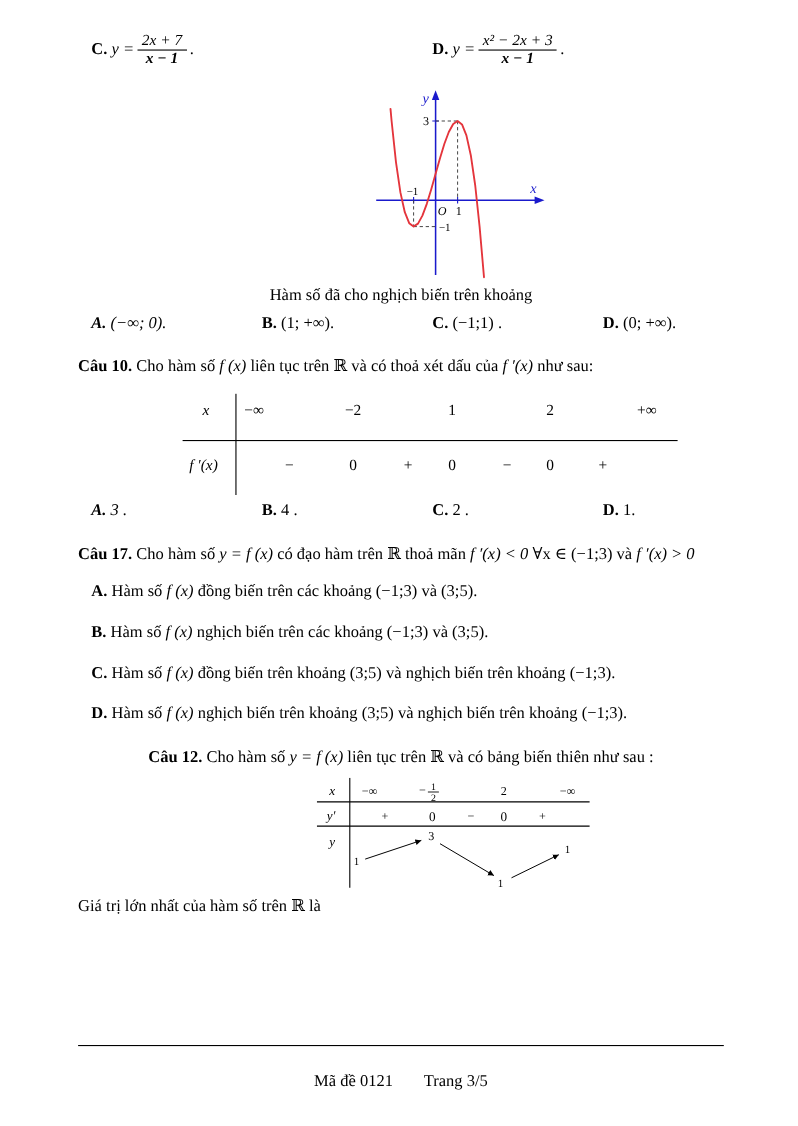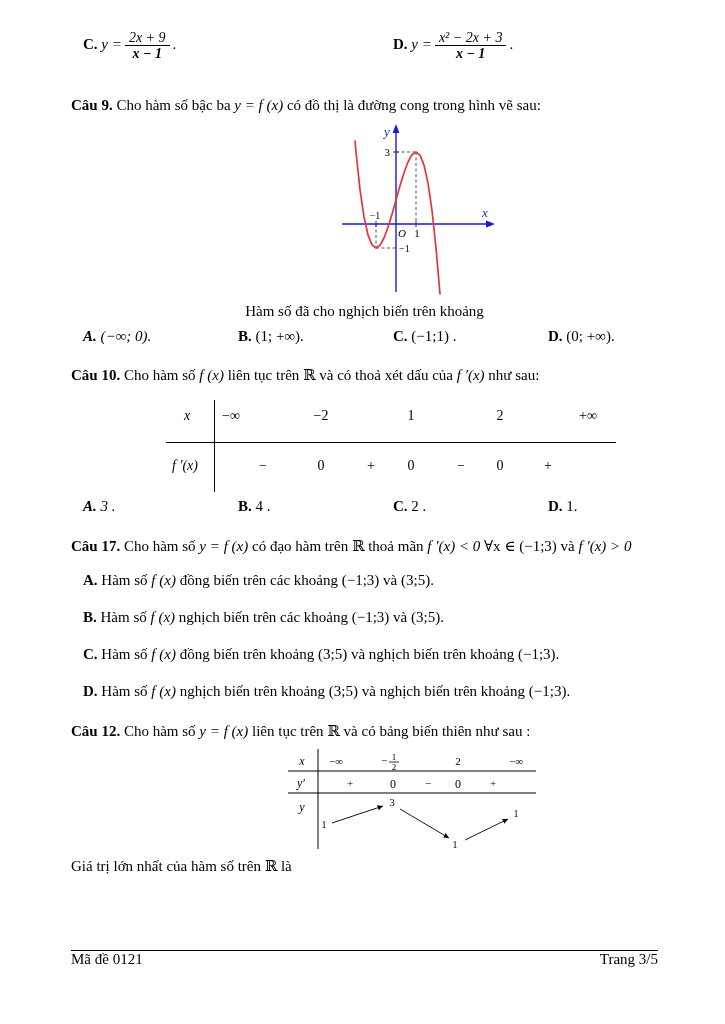--- a/index.html
+++ b/index.html
@@ -18,63 +18,57 @@
   .top-row{position:relative;height:44px;}
   .topopt{position:absolute;top:0;white-space:nowrap;}
   .frac{display:inline-block;vertical-align:middle;text-align:center;line-height:1.1;font-size:14px;margin:0 3px;}
   .frac .num{display:block;border-bottom:1px solid #000;padding:0 4px;}
   .frac .den{display:block;padding:0 4px;font-weight:bold;}
   
   .graph-wrap{margin:4px 0 0 268px;width:162px;height:178px;}
   
   .mt2{margin-top:2px;text-align:center;} .mt4{margin-top:4px;} .mt8{margin-top:8px;}
   .mt10{margin-top:10px;} .mt13{margin-top:13px;} .mt14{margin-top:14px;}
-  .mt16{margin-top:16px;} .mt20{margin-top:20px;}
+  .mt16{margin-top:16px;text-align:center;} .mt20{margin-top:20px;}
   
   .optrow{position:relative;height:22px;margin-top:6px;}
   .optrow .oa{position:absolute;left:12px;font-style:italic;} .optrow .ob{position:absolute;left:167px;}
   .optrow .oc{position:absolute;left:322px;} .optrow .od{position:absolute;left:477px;}
   
   .sign-table{position:relative;width:450px;height:92px;margin:14px 0 0 95px;font-size:14px;}
   .sign-table .vline{position:absolute;left:48px;top:0;width:1px;height:92px;background:#000;}
   .sign-table .hline{position:absolute;left:0;top:42px;width:450px;height:1px;background:#000;}
   .stc{position:absolute;transform:translateX(-50%);white-space:nowrap;}
   .sthead{position:absolute;font-style:italic;}
   
   .optline{margin-left:12px;line-height:24px;}
   .q11p{line-height:24px;}
   
   .var-wrap{margin:6px 0 0 217px;width:250px;height:102px;}
   
-  .footer{position:absolute;left:68px;right:64px;top:950px;border-top:1px solid #000;padding-top:0;
-          display:flex;justify-content:space-between;font-size:15px;gap:28px;}
+  .footer{position:absolute;left:68px;right:64px;top:950px;border-top:1px solid #000;padding-top:24px;
+          display:flex;justify-content:center;font-size:15px;gap:28px;}
   svg text{font-family:"Liberation Serif","DejaVu Serif","DejaVu Sans",serif;}
 </style>
 </head>
 <body>
 
 <div class="page">
 
   <div class="top-row">
     <span class="topopt" style="left:12px">
       <b>C.</b>
-      <span class="mi">y =</span><span class="frac"><span class="num mi">2x + 9</span><span class="den mi">x − 1</span></span><span>.</span>
+      <span class="mi">y =</span><span class="frac"><span class="num mi">2x + 7</span><span class="den mi">x − 1</span></span><span>.</span>
     </span>
     <span class="topopt" style="left:322px">
       <b>D.</b>
       <span class="mi">y =</span><span class="frac"><span class="num mi">x² − 2x + 3</span><span class="den mi">x − 1</span></span><span>.</span>
     </span>
   </div>
 
-  <p class="mt20">
-    <b class="qlabel">Câu 9.</b>
-    <span>Cho hàm số bậc ba</span>
-    <span class="mi">y = f (x)</span>
-    <span>có đồ thị là đường cong trong hình vẽ sau:</span>
-  </p>
 
   <div class="graph-wrap">
     <svg width="162" height="178" viewBox="0 0 162 178">
 
       <line x1="3" y1="104" x2="148" y2="104" stroke="#1a1acc" stroke-width="1.4"></line>
       <polygon points="156,104 147,100.6 147,107.4" fill="#1a1acc"></polygon>
       <line x1="57" y1="172" x2="57" y2="12" stroke="#1a1acc" stroke-width="1.4"></line>
       <polygon points="57,4 53.6,13 60.4,13" fill="#1a1acc"></polygon>
 
       <line x1="77" y1="101" x2="77" y2="107" stroke="#1a1acc" stroke-width="1"></line>

